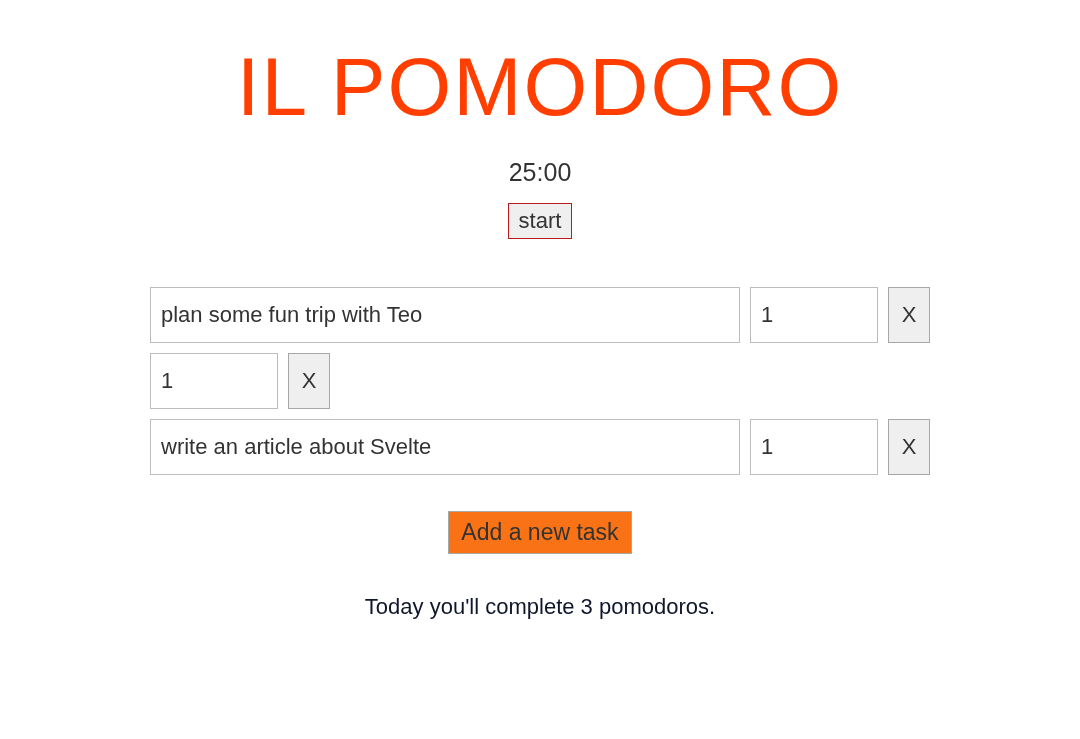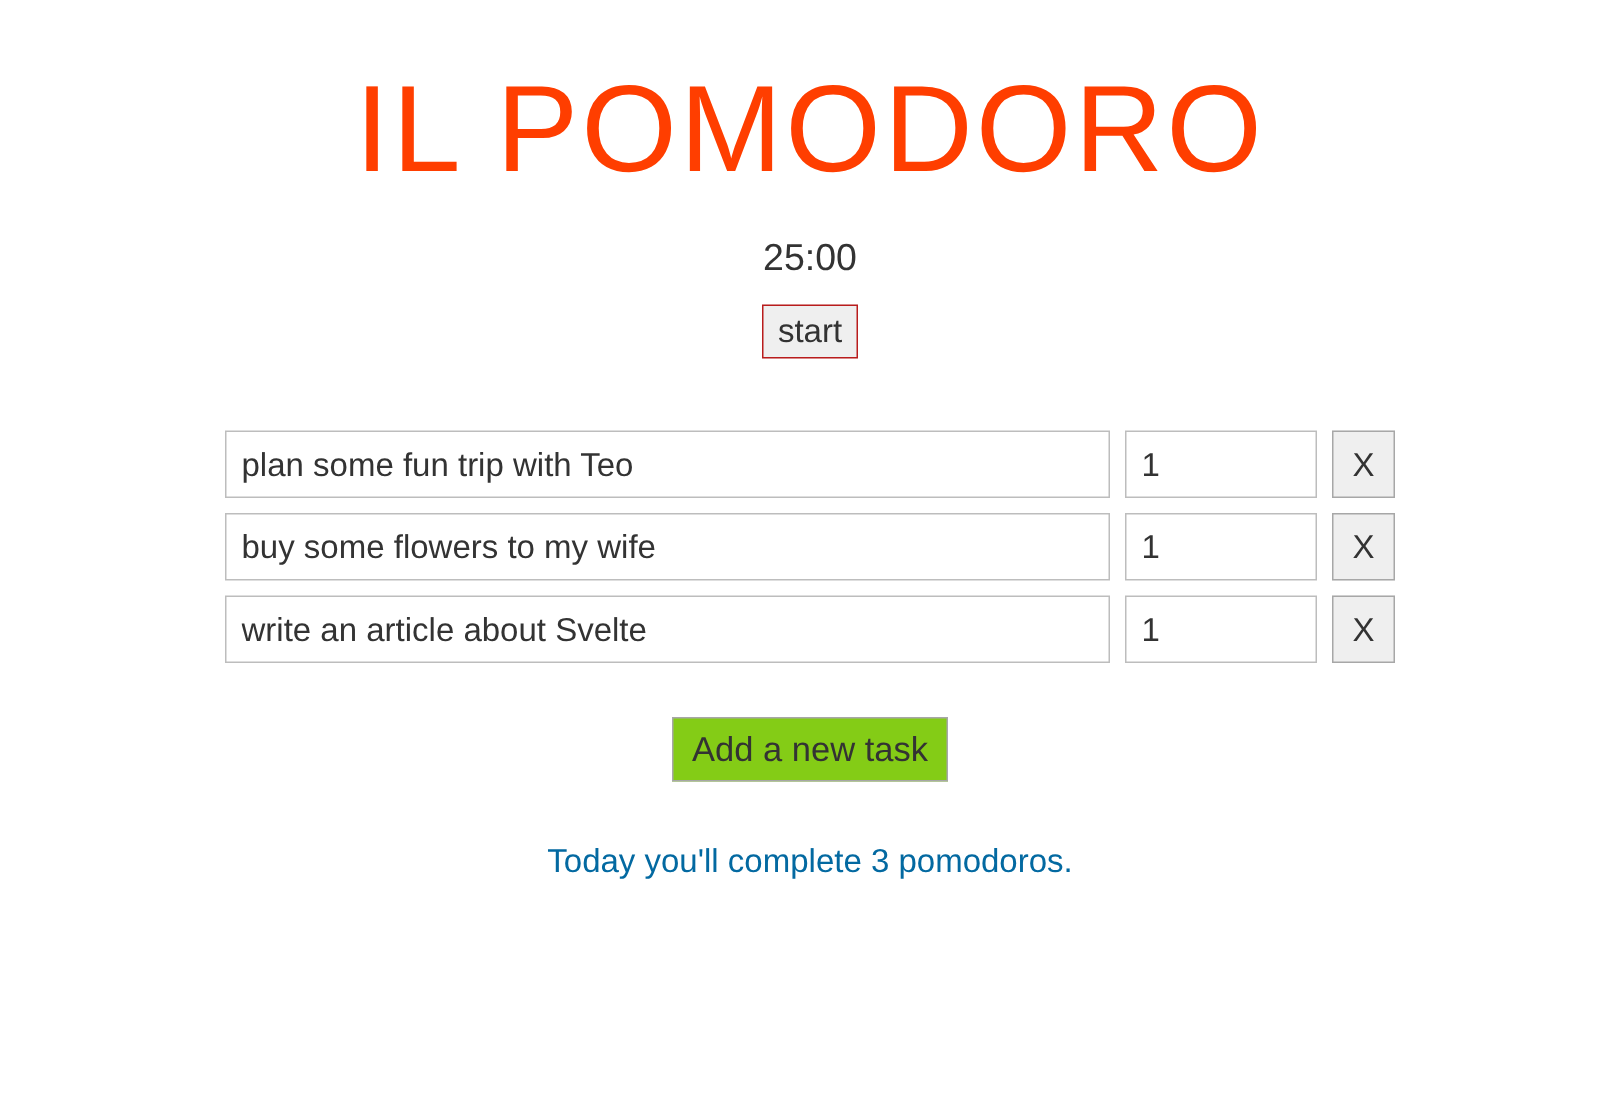--- a/index.html
+++ b/index.html
@@ -43,21 +43,21 @@
     .tasks {
       width: 780px;
       display: flex;
       flex-direction: column;
       gap: 10px;
       margin-bottom: 36px;
     }
     .task-row {
       display: flex;
       gap: 10px;
-      height: 45px;
+      height: 56px;
     }
     .task-name {
       flex: 1;
       font-size: 22px;
       color: #333;
       border: 1px solid #bdbdbd;
       padding: 6px 10px;
       font-family: inherit;
       outline: none;
     }
@@ -75,49 +75,48 @@
       font-size: 22px;
       color: #333;
       background: #efefef;
       border: 1px solid #a7a7a7;
       cursor: pointer;
       font-family: inherit;
     }
     .add-task-btn {
       font-size: 23px;
       color: #333;
-      background: #84cc16;
+      background: #f97316;
       border: 1px solid #a7a7a7;
       padding: 7px 12px;
       cursor: pointer;
       margin-bottom: 40px;
       font-family: inherit;
     }
     .summary {
       font-size: 22px;
-      color: #0369a1;
+      color: #0f172a;
     }
   </style>
 </head>
 <body>
 
 <h1 class="title">IL POMODORO</h1>
 
 <div class="timer">25:00</div>
 
 <button class="start-btn">start</button>
 
 <div class="tasks">
   <div class="task-row">
     <input type="text" class="task-name" value="plan some fun trip with Teo" style="">
     <input type="text" class="task-count" value="1" style="">
     <button class="task-delete">X</button>
   </div>
   <div class="task-row">
-    <input type="text" class="task-name" value="buy some flowers to my wife" style="">
     <input type="text" class="task-count" value="1" style="">
     <button class="task-delete">X</button>
   </div>
   <div class="task-row">
     <input type="text" class="task-name" value="write an article about Svelte" style="">
     <input type="text" class="task-count" value="1" style="">
     <button class="task-delete">X</button>
   </div>
 </div>
 

